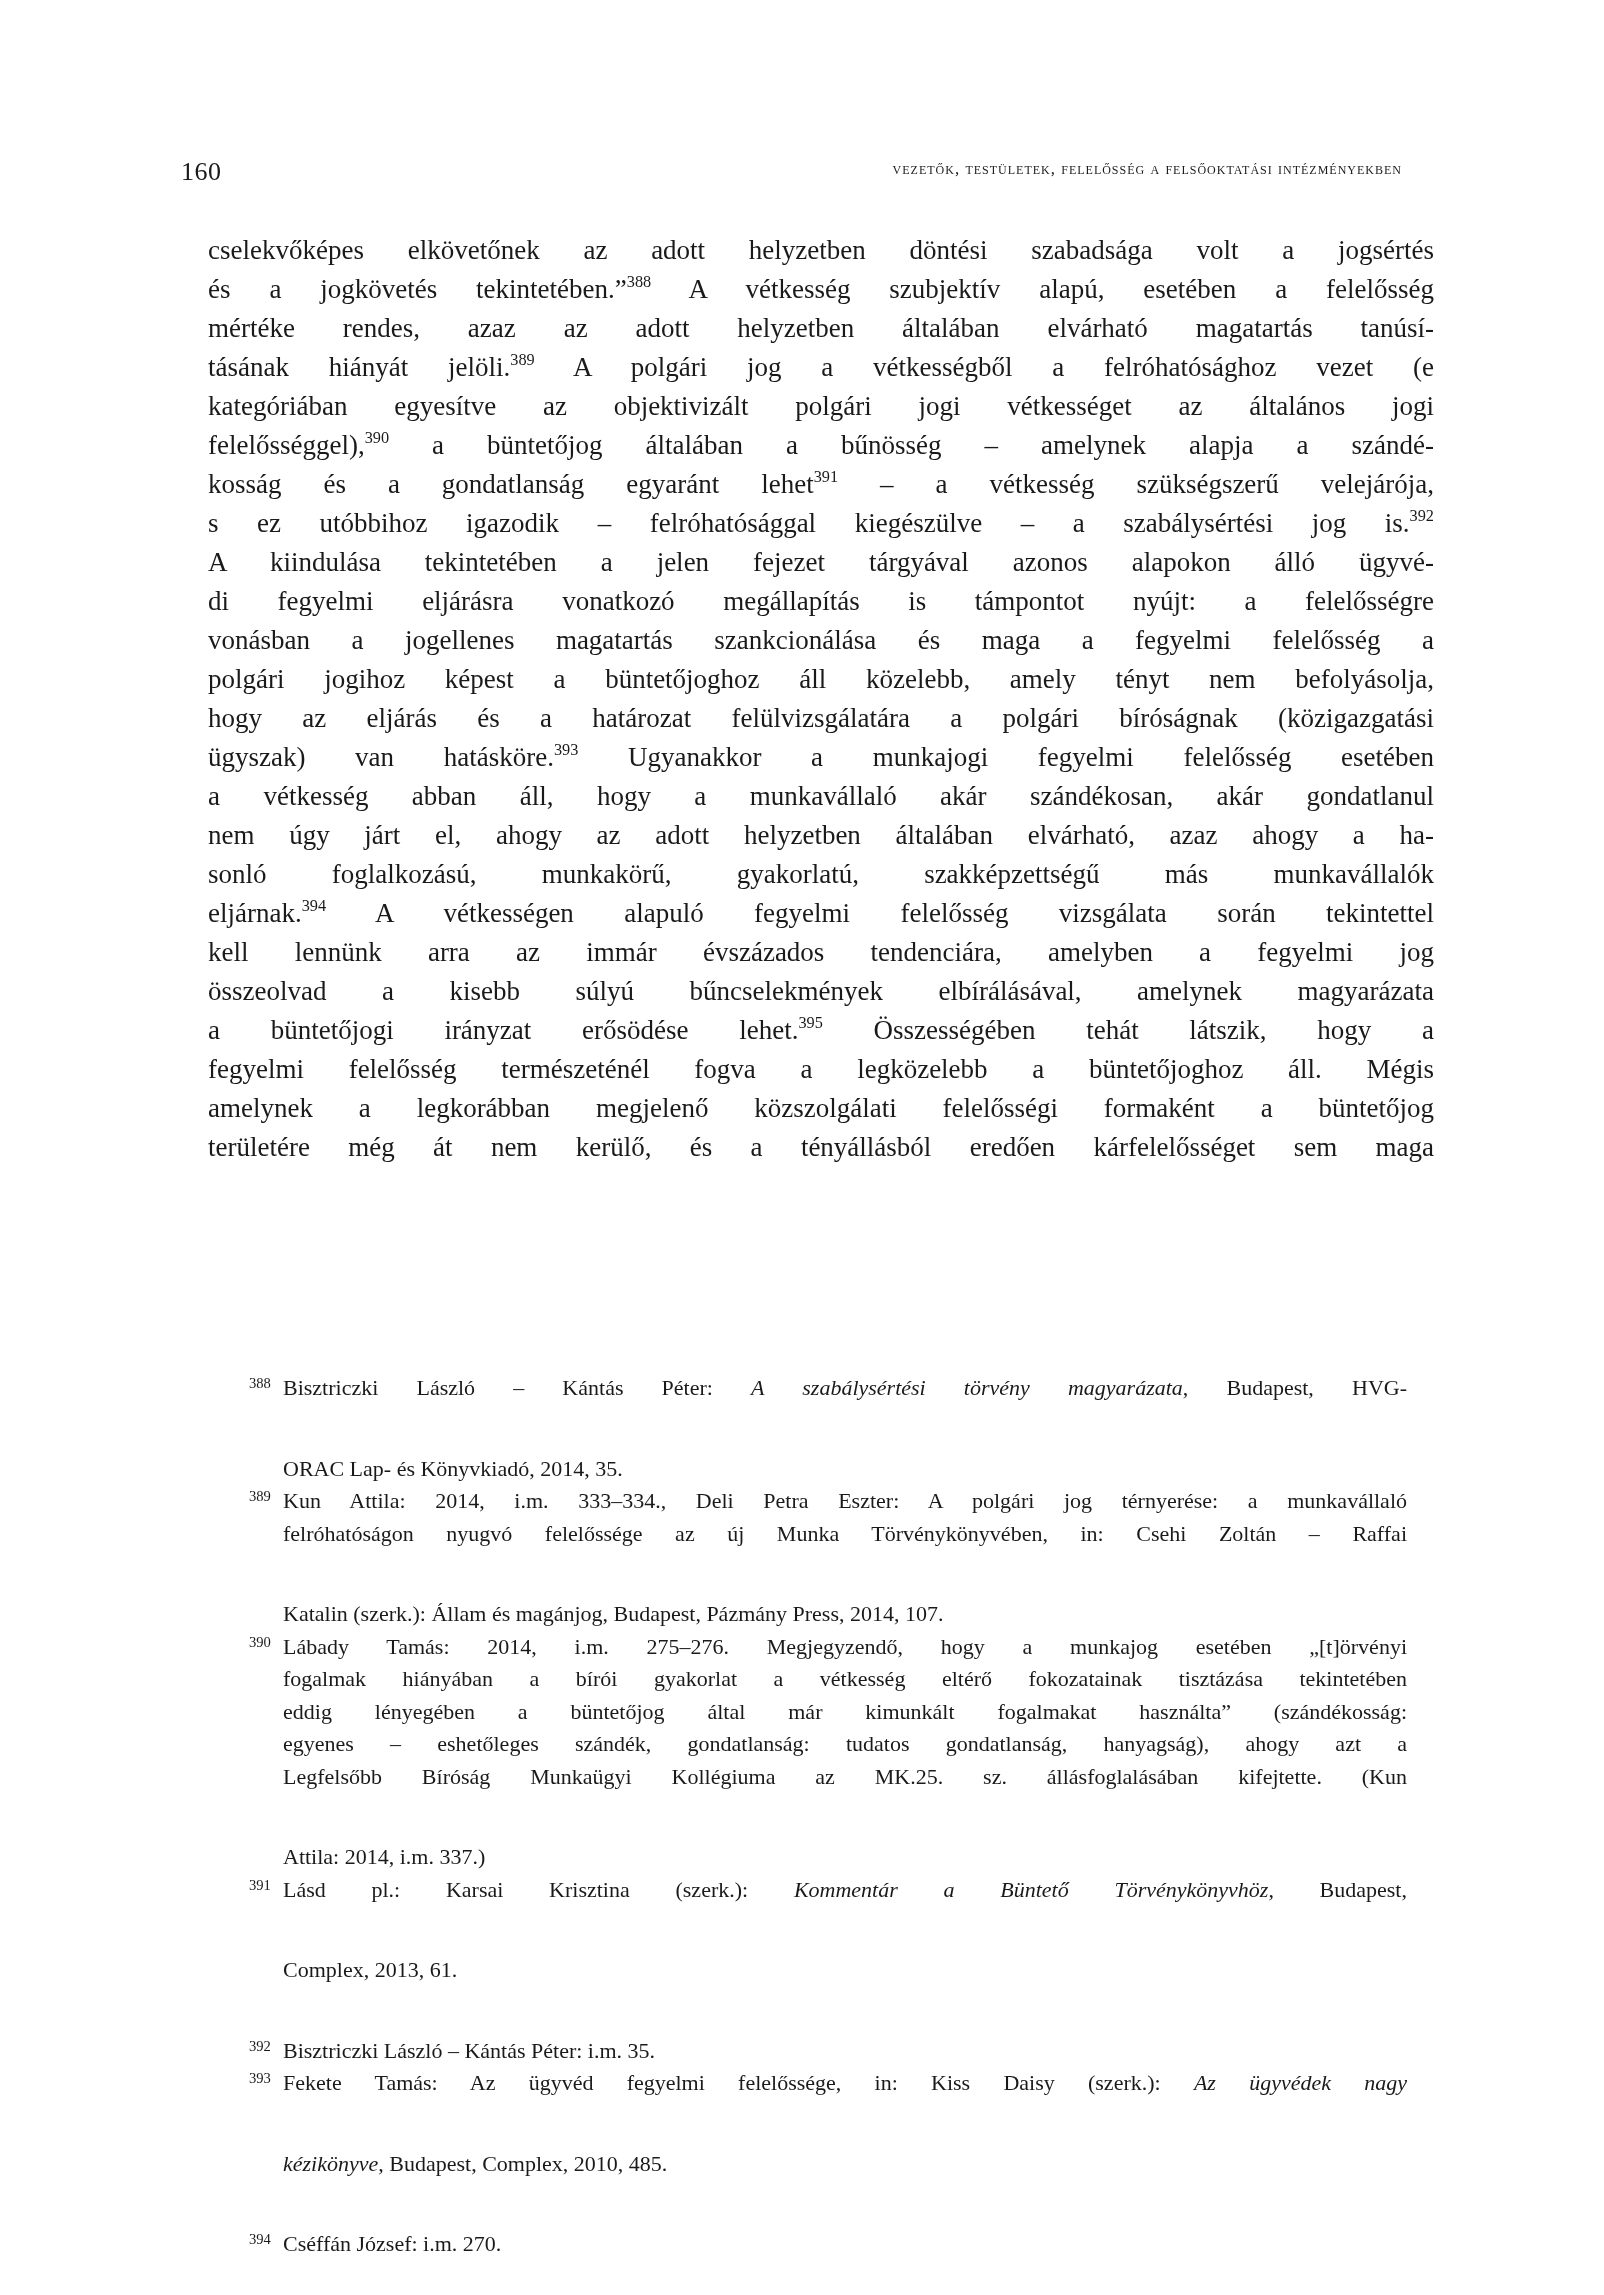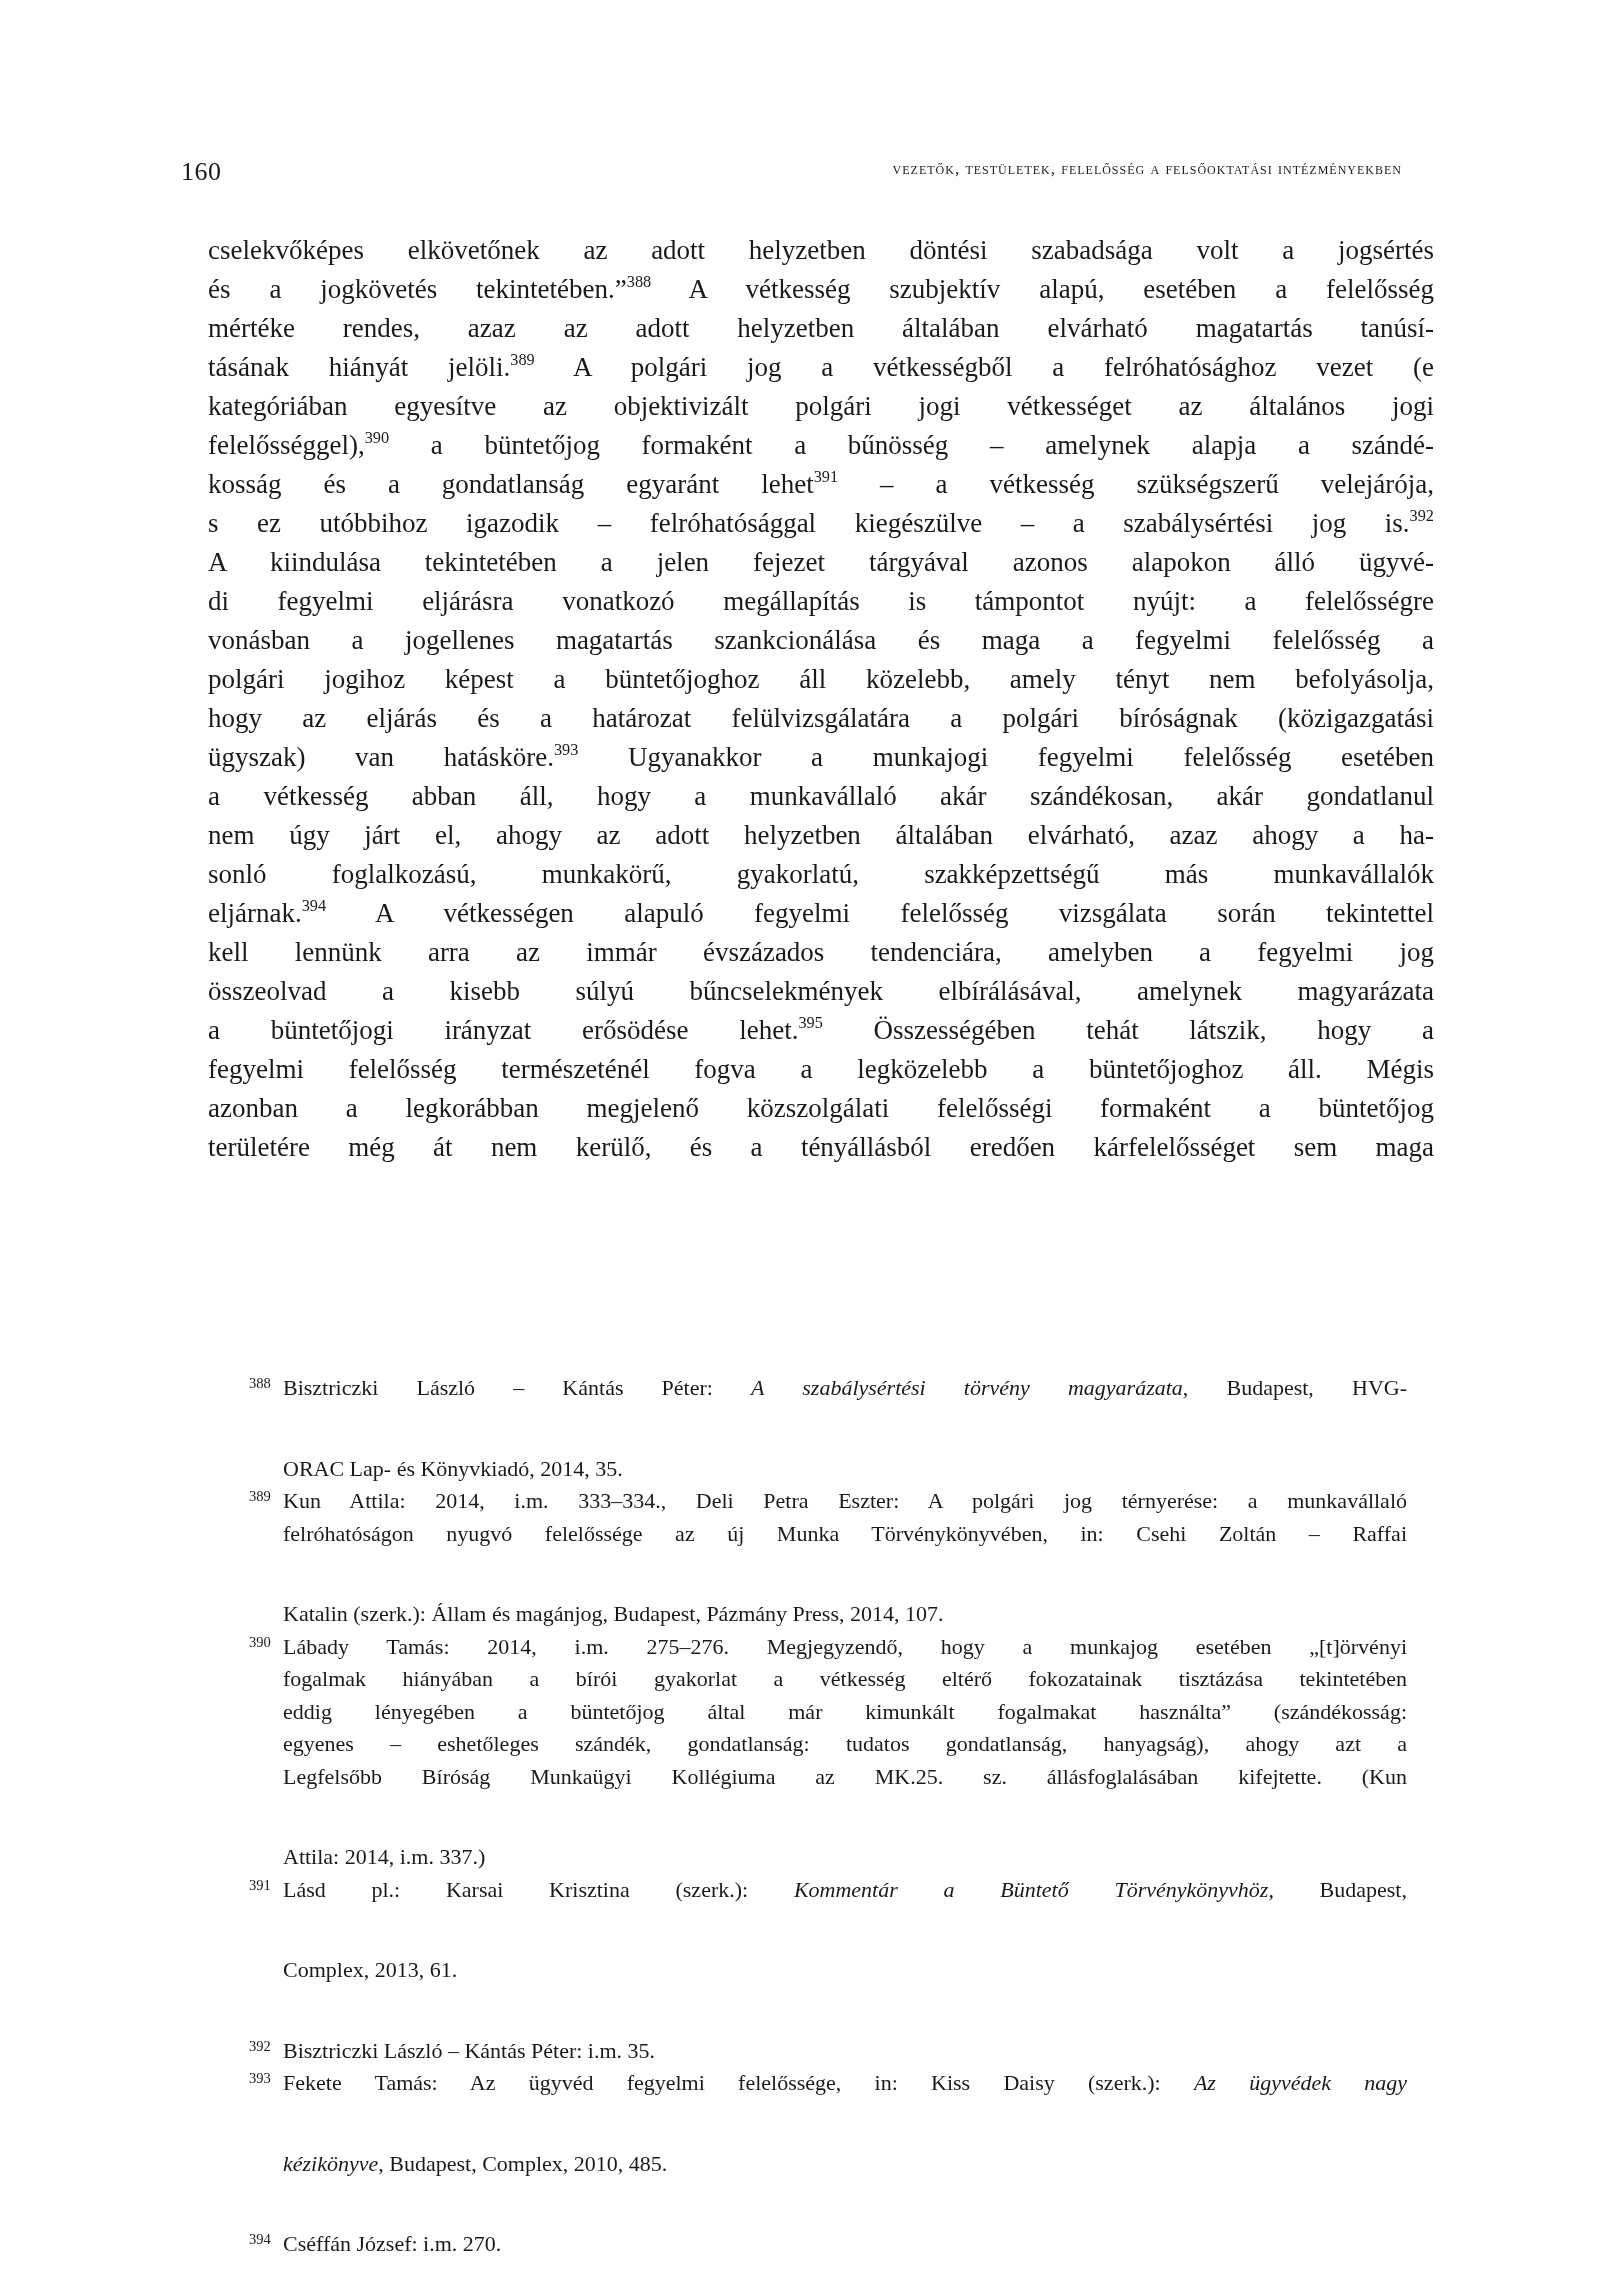--- a/index.html
+++ b/index.html
@@ -110,38 +110,38 @@
   <span class="page-number">160</span>
   <span class="running-title">VEZETŐK, TESTÜLETEK, FELELŐSSÉG A FELSŐOKTATÁSI INTÉZMÉNYEKBEN</span>
 </div>
 
 <div class="body-text" id="body-text">
     <span class="line"><span>cselekvőképes elkövetőnek az adott helyzetben döntési szabadsága volt a jogsértés</span></span>
     <span class="line"><span>és a jogkövetés tekintetében.”</span><sup class="fnref">388</sup><span> A vétkesség szubjektív alapú, esetében a felelősség</span></span>
     <span class="line"><span>mértéke rendes, azaz az adott helyzetben általában elvárható magatartás tanúsí-</span></span>
     <span class="line"><span>tásának hiányát jelöli.</span><sup class="fnref">389</sup><span> A polgári jog a vétkességből a felróhatósághoz vezet (e</span></span>
     <span class="line"><span>kategóriában egyesítve az objektivizált polgári jogi vétkességet az általános jogi</span></span>
-    <span class="line"><span>felelősséggel),</span><sup class="fnref">390</sup><span> a büntetőjog formaként a bűnösség – amelynek alapja a szándé-</span></span>
+    <span class="line"><span>felelősséggel),</span><sup class="fnref">390</sup><span> a büntetőjog általában a bűnösség – amelynek alapja a szándé-</span></span>
     <span class="line"><span>kosság és a gondatlanság egyaránt lehet</span><sup class="fnref">391</sup><span> – a vétkesség szükségszerű velejárója,</span></span>
     <span class="line"><span>s ez utóbbihoz igazodik – felróhatósággal kiegészülve – a szabálysértési jog is.</span><sup class="fnref">392</sup></span>
     <span class="line"><span>A kiindulása tekintetében a jelen fejezet tárgyával azonos alapokon álló ügyvé-</span></span>
     <span class="line"><span>di fegyelmi eljárásra vonatkozó megállapítás is támpontot nyújt: a felelősségre</span></span>
     <span class="line"><span>vonásban a jogellenes magatartás szankcionálása és maga a fegyelmi felelősség a</span></span>
     <span class="line"><span>polgári jogihoz képest a büntetőjoghoz áll közelebb, amely tényt nem befolyásolja,</span></span>
     <span class="line"><span>hogy az eljárás és a határozat felülvizsgálatára a polgári bíróságnak (közigazgatási</span></span>
     <span class="line"><span>ügyszak) van hatásköre.</span><sup class="fnref">393</sup><span> Ugyanakkor a munkajogi fegyelmi felelősség esetében</span></span>
     <span class="line"><span>a vétkesség abban áll, hogy a munkavállaló akár szándékosan, akár gondatlanul</span></span>
     <span class="line"><span>nem úgy járt el, ahogy az adott helyzetben általában elvárható, azaz ahogy a ha-</span></span>
     <span class="line"><span>sonló foglalkozású, munkakörű, gyakorlatú, szakképzettségű más munkavállalók</span></span>
     <span class="line"><span>eljárnak.</span><sup class="fnref">394</sup><span> A vétkességen alapuló fegyelmi felelősség vizsgálata során tekintettel</span></span>
     <span class="line"><span>kell lennünk arra az immár évszázados tendenciára, amelyben a fegyelmi jog</span></span>
     <span class="line"><span>összeolvad a kisebb súlyú bűncselekmények elbírálásával, amelynek magyarázata</span></span>
     <span class="line"><span>a büntetőjogi irányzat erősödése lehet.</span><sup class="fnref">395</sup><span> Összességében tehát látszik, hogy a</span></span>
     <span class="line"><span>fegyelmi felelősség természeténél fogva a legközelebb a büntetőjoghoz áll. Mégis</span></span>
-    <span class="line"><span>azonban a legkorábban megjelenő közszolgálati felelősségi formaként a büntetőjog</span></span>
+    <span class="line"><span>amelynek a legkorábban megjelenő közszolgálati felelősségi formaként a büntetőjog</span></span>
     <span class="line last"><span>területére még át nem kerülő, és a tényállásból eredően kárfelelősséget sem maga</span></span>
   </div>
 
 <div class="footnotes" id="footnotes">
     <div class="footnote">
       <span class="fn-num">388</span>
       <span class="fn-line"><span>Bisztriczki László – Kántás Péter: </span><i>A szabálysértési törvény magyarázata</i><span>, Budapest, HVG-</span></span>
       <span class="fn-line last"><span>ORAC Lap- és Könyvkiadó, 2014, 35.</span></span>
     </div>
     <div class="footnote">

